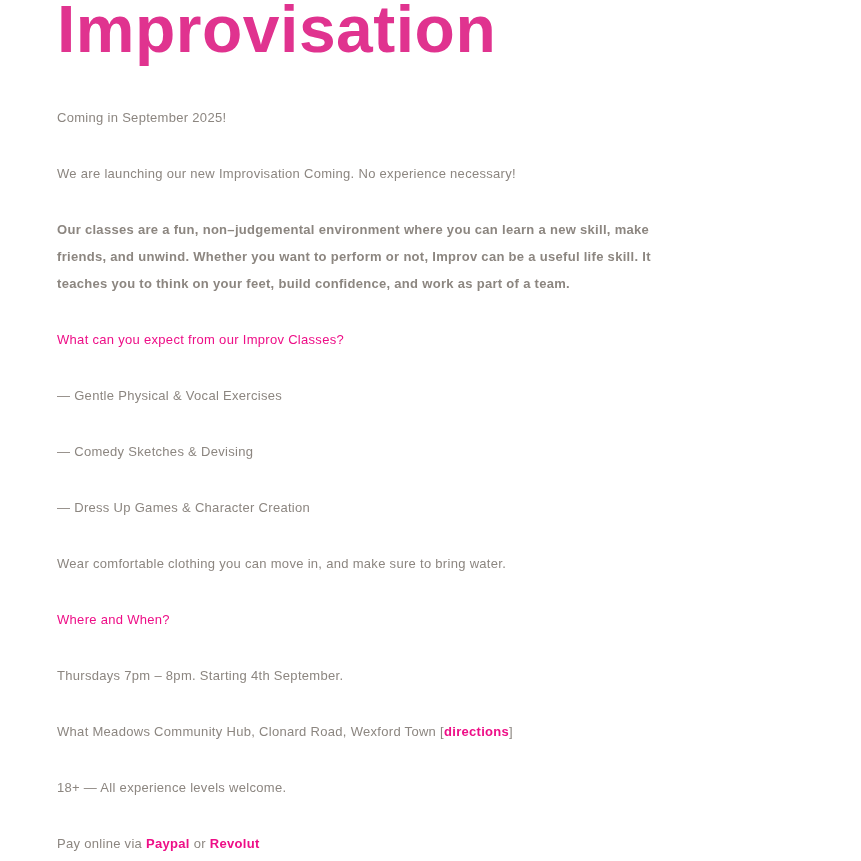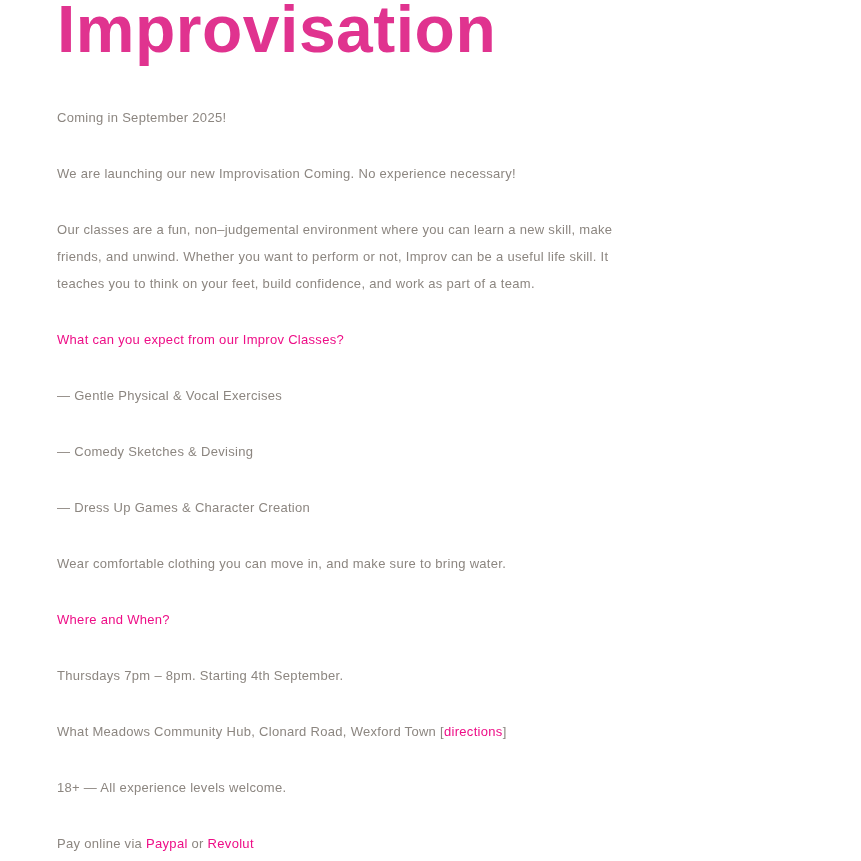--- a/index.html
+++ b/index.html
@@ -33,28 +33,29 @@
   }
   .page p {
     margin: 0 0 29px 0;
     font-size: 13px;
     line-height: 27px;
     letter-spacing: 0.3px;
     font-weight: normal;
   }
   p.multiline {
     white-space: pre-line;
+    font-weight: bold;
   }
   p.accent {
     color: var(--accent-pink);
     font-weight: normal;
   }
   a.link {
     color: var(--accent-pink);
-    font-weight: normal;
+    font-weight: bold;
     text-decoration: none;
     cursor: pointer;
   }
 </style>
 </head>
 <body>
 
 <div class="page">
 
   <h1 class="page-title">Improvisation</h1>

